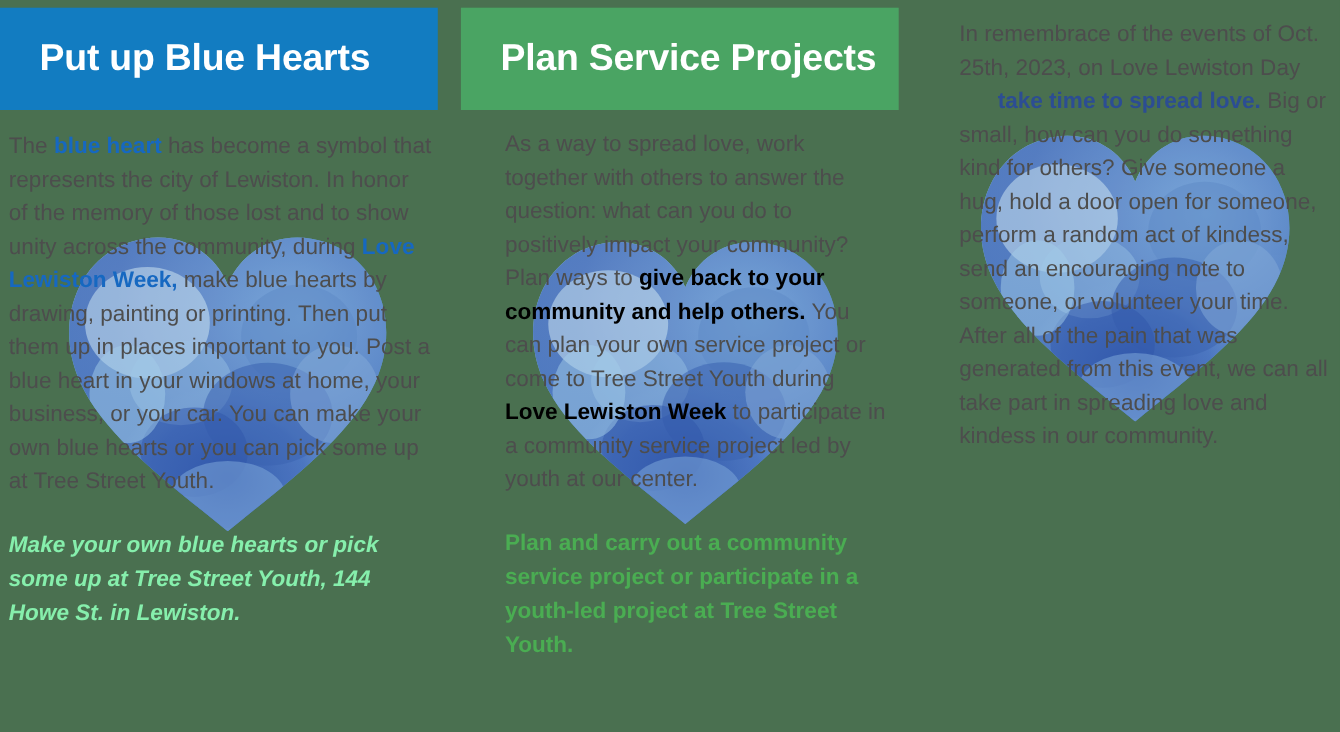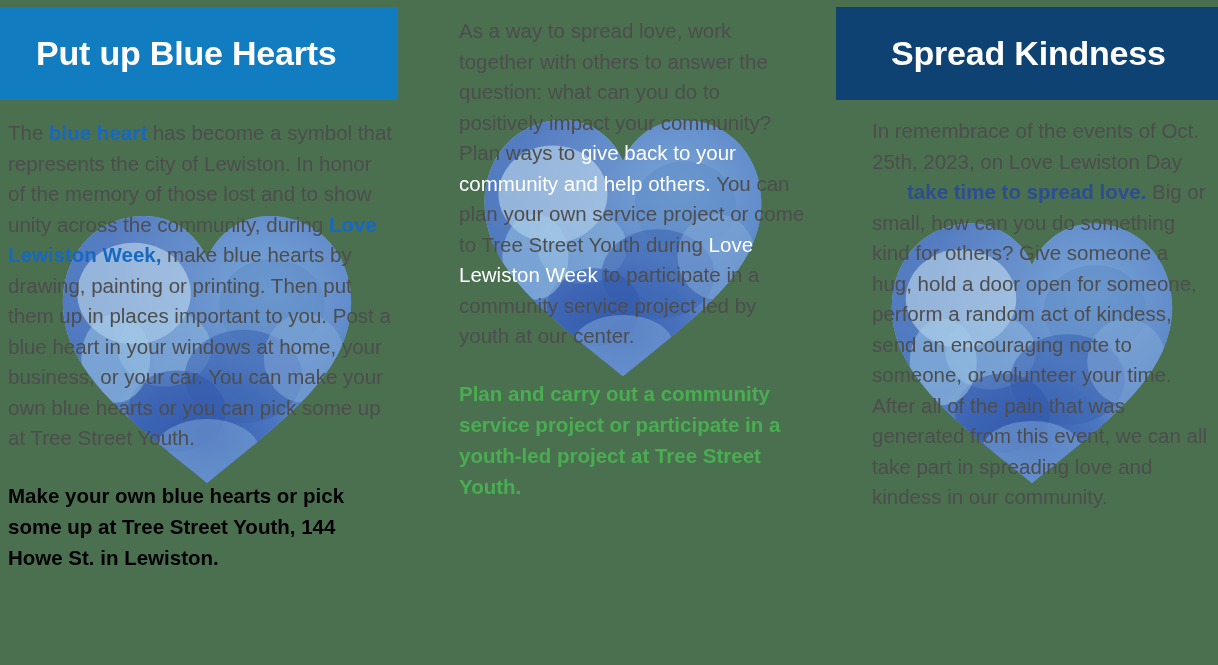--- a/index.html
+++ b/index.html
@@ -80,32 +80,32 @@
   .paragraph {
     position: relative;
     z-index: 1;
     font-size: 20.5px;
     line-height: 30.5px;
     color: #4d4d4d;
     margin: 0;
   }
 
   .hl-blue   { color: #1668c1; font-weight: bold; }
-  .hl-green  { color: #ffffff; font-weight: normal; }
+  .hl-green  { color: #000000; font-weight: bold; }
   .hl-navy   { color: #2c4d93; font-weight: bold; margin-left: 35px; }
 
   .callout {
     position: relative;
     z-index: 1;
     font-size: 20.5px;
     line-height: 31px;
     font-weight: bold;
     margin: 0;
   }
-  .callout.blue  { color: #000000; }
+  .callout.blue  { color: #86efac; font-style: italic; }
   .callout.green { color: #4aad52; }
 </style>
 </head>
 <body>
 
 <div id="board">
 
   <div class="column col-1">
     <div class="header-bar">
       <div class="header-title">Put up Blue Hearts</div>
@@ -147,20 +147,23 @@
         </g>
       </svg>
       <p class="paragraph">
         <span>The </span><span class="hl-blue">blue heart</span><span> has become a symbol that represents the city of Lewiston. In honor of the memory of those lost and to show unity across the community, during </span><span class="hl-blue">Love Lewiston Week,</span><span> make blue hearts by drawing, painting or printing. Then put them up in places important to you. Post a blue heart in your windows at home, your business, or your car. You can make your own blue hearts or you can pick some up at Tree Street Youth.</span>
       </p>
       <p class="callout blue" style="margin-top:26px;">Make your own blue hearts or pick some up at Tree Street Youth, 144 Howe St. in Lewiston.</p>
     </div>
   </div>
 
   <div class="column col-2">
+    <div class="header-bar">
+      <div class="header-title">Plan Service Projects</div>
+    </div>
     <div class="body-wrap">
       <svg class="heart" viewBox="0 0 300 288" xmlns="http://www.w3.org/2000/svg" aria-hidden="true">
         <defs>
           <clipPath id="hc2">
             <path d="M150 283 C 95 238, 40 198, 18 150 C -6 98, 14 40, 62 24 C 104 10, 138 32, 150 62 C 162 32, 196 10, 238 24 C 286 40, 306 98, 282 150 C 260 198, 205 238, 150 283 Z"></path>
           </clipPath>
           <radialGradient id="g2a" cx="26%" cy="26%" r="58%">
             <stop offset="0%" stop-color="#bfe0f3"></stop>
             <stop offset="55%" stop-color="#84c0e6"></stop>
             <stop offset="100%" stop-color="#5f9fd4"></stop>
@@ -191,23 +194,20 @@
         </g>
       </svg>
       <p class="paragraph">
         <span>As a way to spread love, work together with others to answer the question: what can you do to positively impact your community? Plan ways to </span><span class="hl-green">give back to your community and help others.</span><span> You can plan your own service project or come to Tree Street Youth during </span><span class="hl-green">Love Lewiston Week</span><span> to participate in a community service project led by youth at our center.</span>
       </p>
       <p class="callout green" style="margin-top:26px;">Plan and carry out a community service project or participate in a youth-led project at Tree Street Youth.</p>
     </div>
   </div>
 
   <div class="column col-3">
-    <div class="header-bar">
-      <div class="header-title">Spread Kindness</div>
-    </div>
     <div class="body-wrap">
       <svg class="heart" viewBox="0 0 300 288" xmlns="http://www.w3.org/2000/svg" aria-hidden="true">
         <defs>
           <clipPath id="hc3">
             <path d="M150 283 C 95 238, 40 198, 18 150 C -6 98, 14 40, 62 24 C 104 10, 138 32, 150 62 C 162 32, 196 10, 238 24 C 286 40, 306 98, 282 150 C 260 198, 205 238, 150 283 Z"></path>
           </clipPath>
           <radialGradient id="g3a" cx="26%" cy="26%" r="58%">
             <stop offset="0%" stop-color="#bfe0f3"></stop>
             <stop offset="55%" stop-color="#84c0e6"></stop>
             <stop offset="100%" stop-color="#5f9fd4"></stop>

